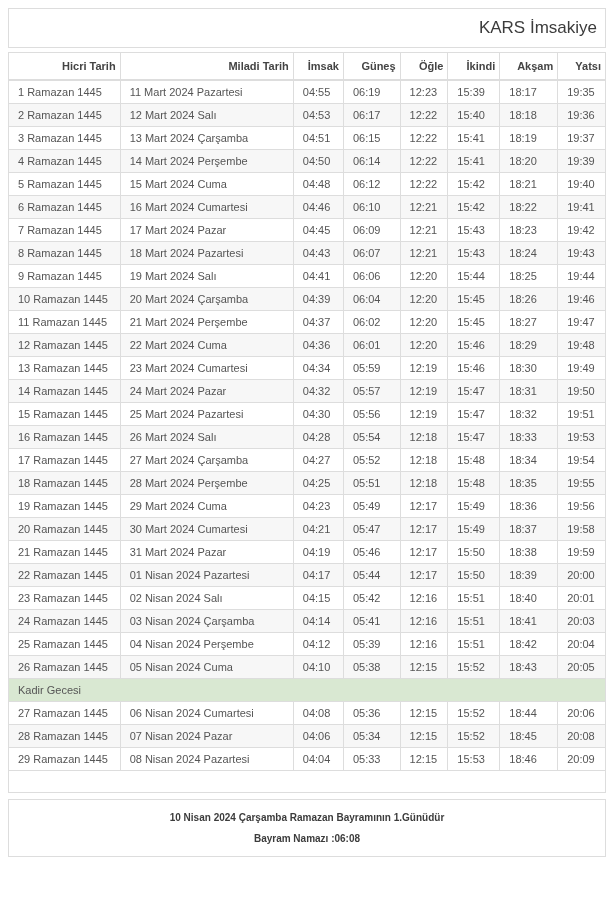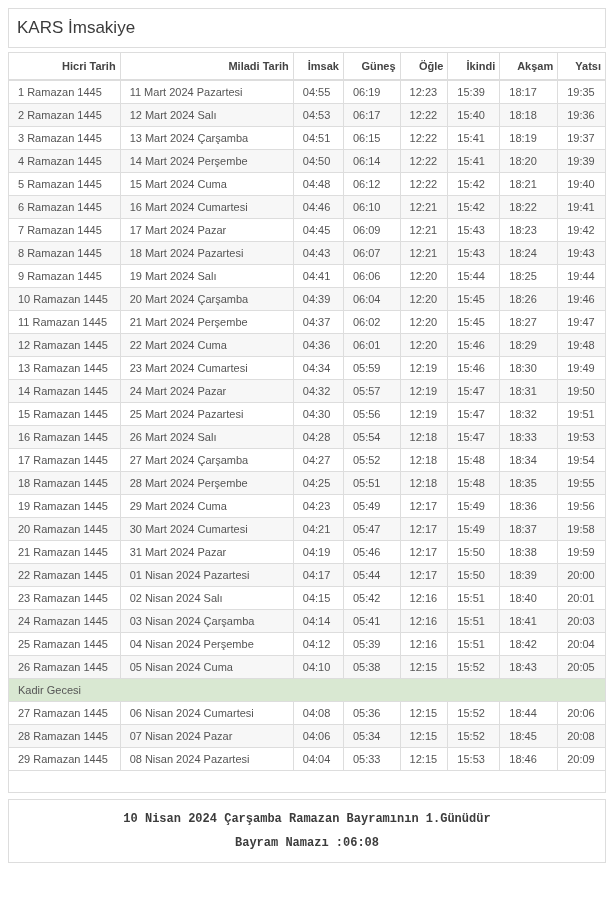--- a/index.html
+++ b/index.html
@@ -10,21 +10,21 @@
     font-family: "Liberation Sans", sans-serif;
   }
   .page {
     width: 614px;
     min-height: 909px;
     padding: 8px;
   }
   .title-box {
     border: 1px solid #dddddd;
     padding: 9px 8px;
-    text-align: left;
+    text-align: right;
     font-size: 17px;
     line-height: 20px;
     color: #3c3c3c;
     margin-bottom: 4px;
     background: #ffffff;
   }
   table.imsakiye {
     width: 100%;
     border-collapse: collapse;
     font-size: 11px;
@@ -58,26 +58,25 @@
     padding-left: 4px;
   }
   td.empty-cell {
     height: 22px;
     background: #ffffff;
   }
   .footer-box {
     margin-top: 6px;
     border: 1px solid #dddddd;
     text-align: center;
-    font-size: 12px;
+    font-size: 10px;
     font-weight: bold;
     color: #3c3c3c;
     padding: 2px 0;
     background: #ffffff;
-    font-family: Liberation Mono, monospace;
   }
   .footer-box p { margin: 10px 0; }
 </style>
 </head>
 <body>
 
 <div class="page">
 
   <div class="title-box">KARS İmsakiye</div>
 

